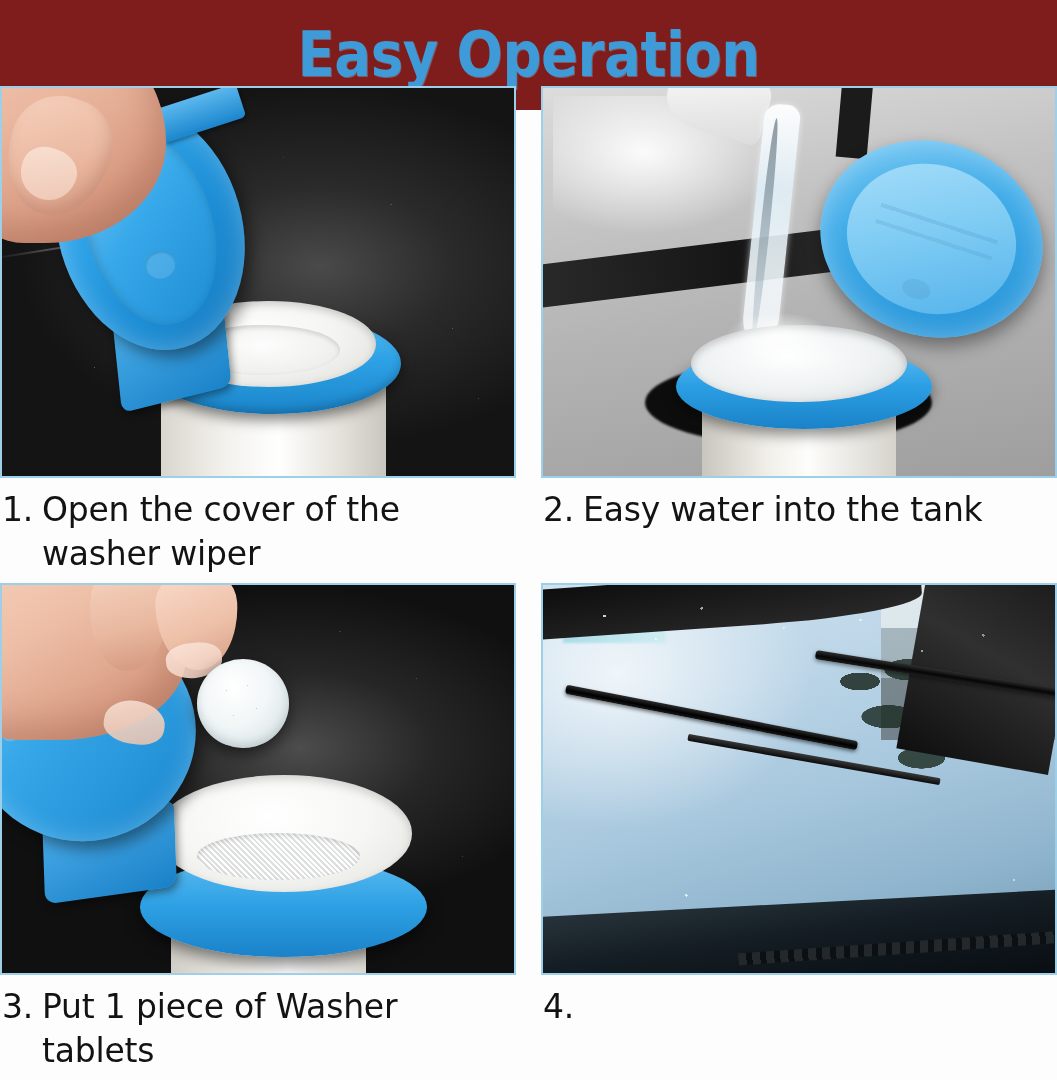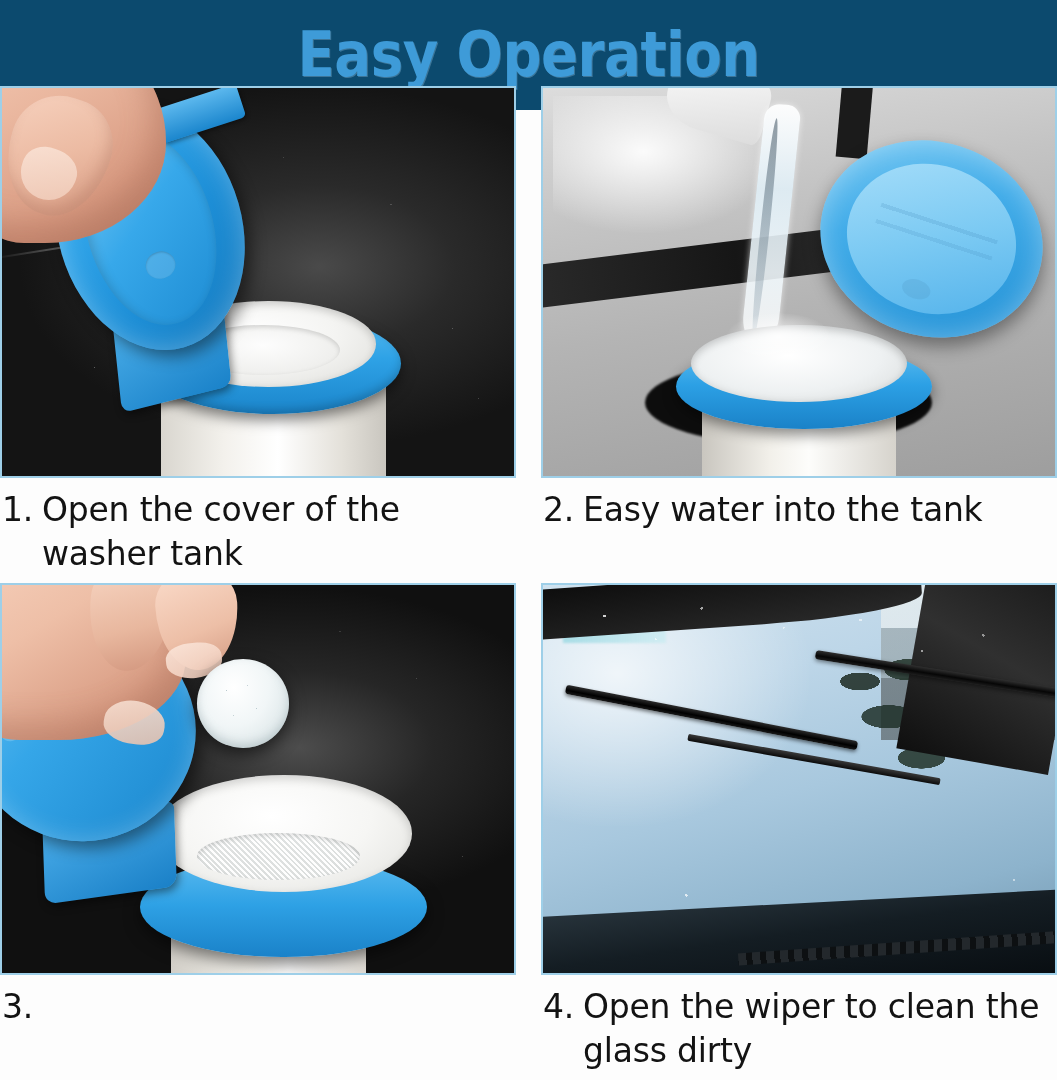--- a/index.html
+++ b/index.html
@@ -20,21 +20,21 @@
     height: 1080px;
     background: #fdfdfd;
   }
 
   
   .header {
     position: absolute;
     left: 0; top: 0;
     width: 1057px;
     height: 110px;
-    background: #0c4a6e;
+    background: #7f1d1d;
     display: flex;
     align-items: center;
     justify-content: center;
   }
   .title {
     font-family: "DejaVu Sans", sans-serif;
     font-weight: bold;
     font-size: 62px;
     line-height: 62px;
     letter-spacing: -0.5px;
@@ -617,21 +617,21 @@
             <div class="p1-lid-emboss"></div>
           </div>
           <div class="p1-hinge"></div>
           <div class="p1-hand"></div>
           <div class="p1-thumb"></div>
           <div class="p1-nail"></div>
         </div>
       </div>
       <div class="caption">
         <span class="num">1.</span>
-        <span>Open the cover of the washer tank</span>
+        <span>Open the cover of the washer wiper</span>
       </div>
     </div>
 
     <div class="cell cell-1">
       <div class="photo-frame">
         <div class="photo">
           <div class="p2-bg"></div>
           <div class="p2-highlight"></div>
           <div class="p2-dark-bar"></div>
           <div class="p2-dark-bar2"></div>
@@ -670,20 +670,21 @@
           <div class="p3-hand"></div>
           <div class="p3-finger1"></div>
           <div class="p3-finger2"></div>
           <div class="p3-nail"></div>
           <div class="p3-thumbnail"></div>
           <div class="p3-tablet"></div>
         </div>
       </div>
       <div class="caption">
         <span class="num">3.</span>
+        <span>Put 1 piece of Washer tablets</span>
       </div>
     </div>
 
     <div class="cell cell-3">
       <div class="photo-frame">
         <div class="photo">
           <div class="p4-bg"></div>
           <div class="p4-bg-scene"></div>
           <div class="p4-sky-refl"></div>
           <div class="p4-building-refl"></div>
@@ -693,18 +694,17 @@
           <div class="p4-wiper-right"></div>
           <div class="p4-wiper-left"></div>
           <div class="p4-wiper-left-arm"></div>
           <div class="p4-drops"></div>
           <div class="p4-cowl"></div>
           <div class="p4-cowl-line"></div>
         </div>
       </div>
       <div class="caption">
         <span class="num">4.</span>
-        <span>Open the wiper to clean the glass dirty</span>
       </div>
     </div>
 
   </div>
 </div>
 
 </body></html>

